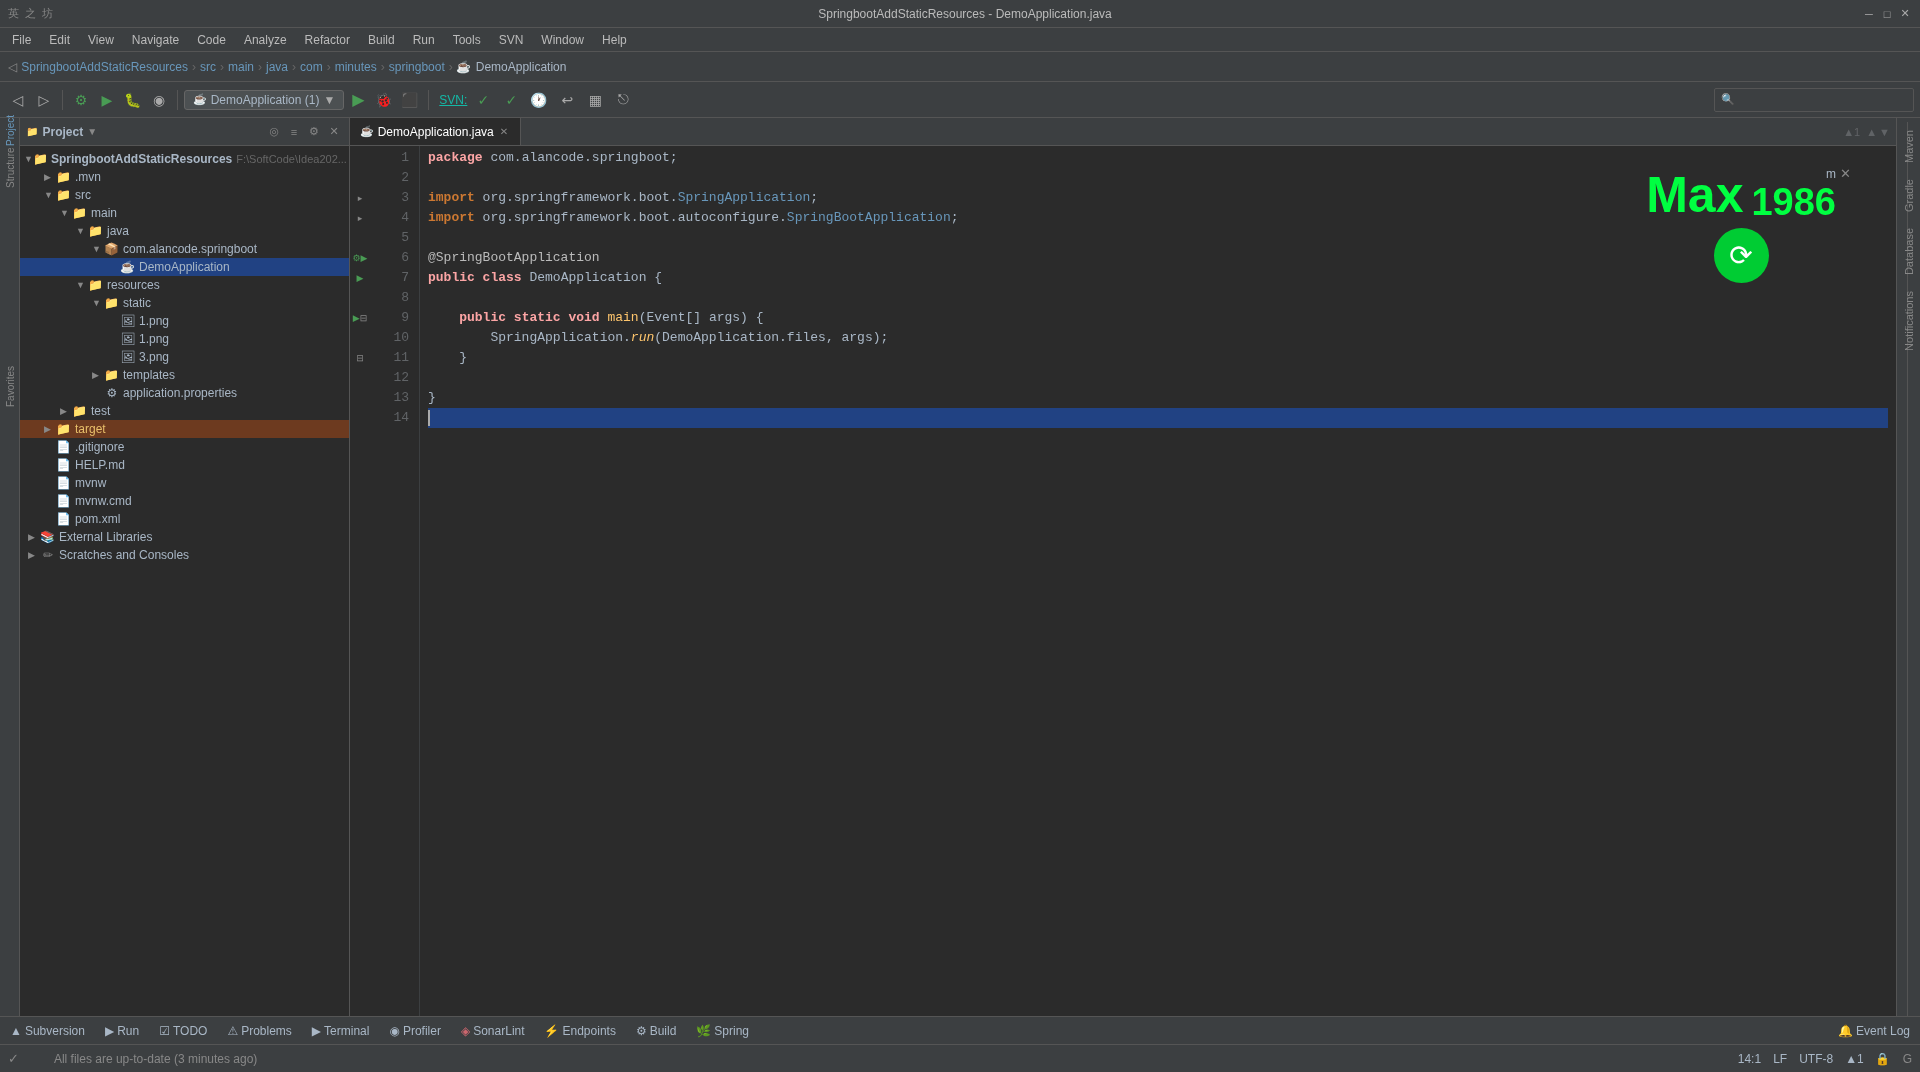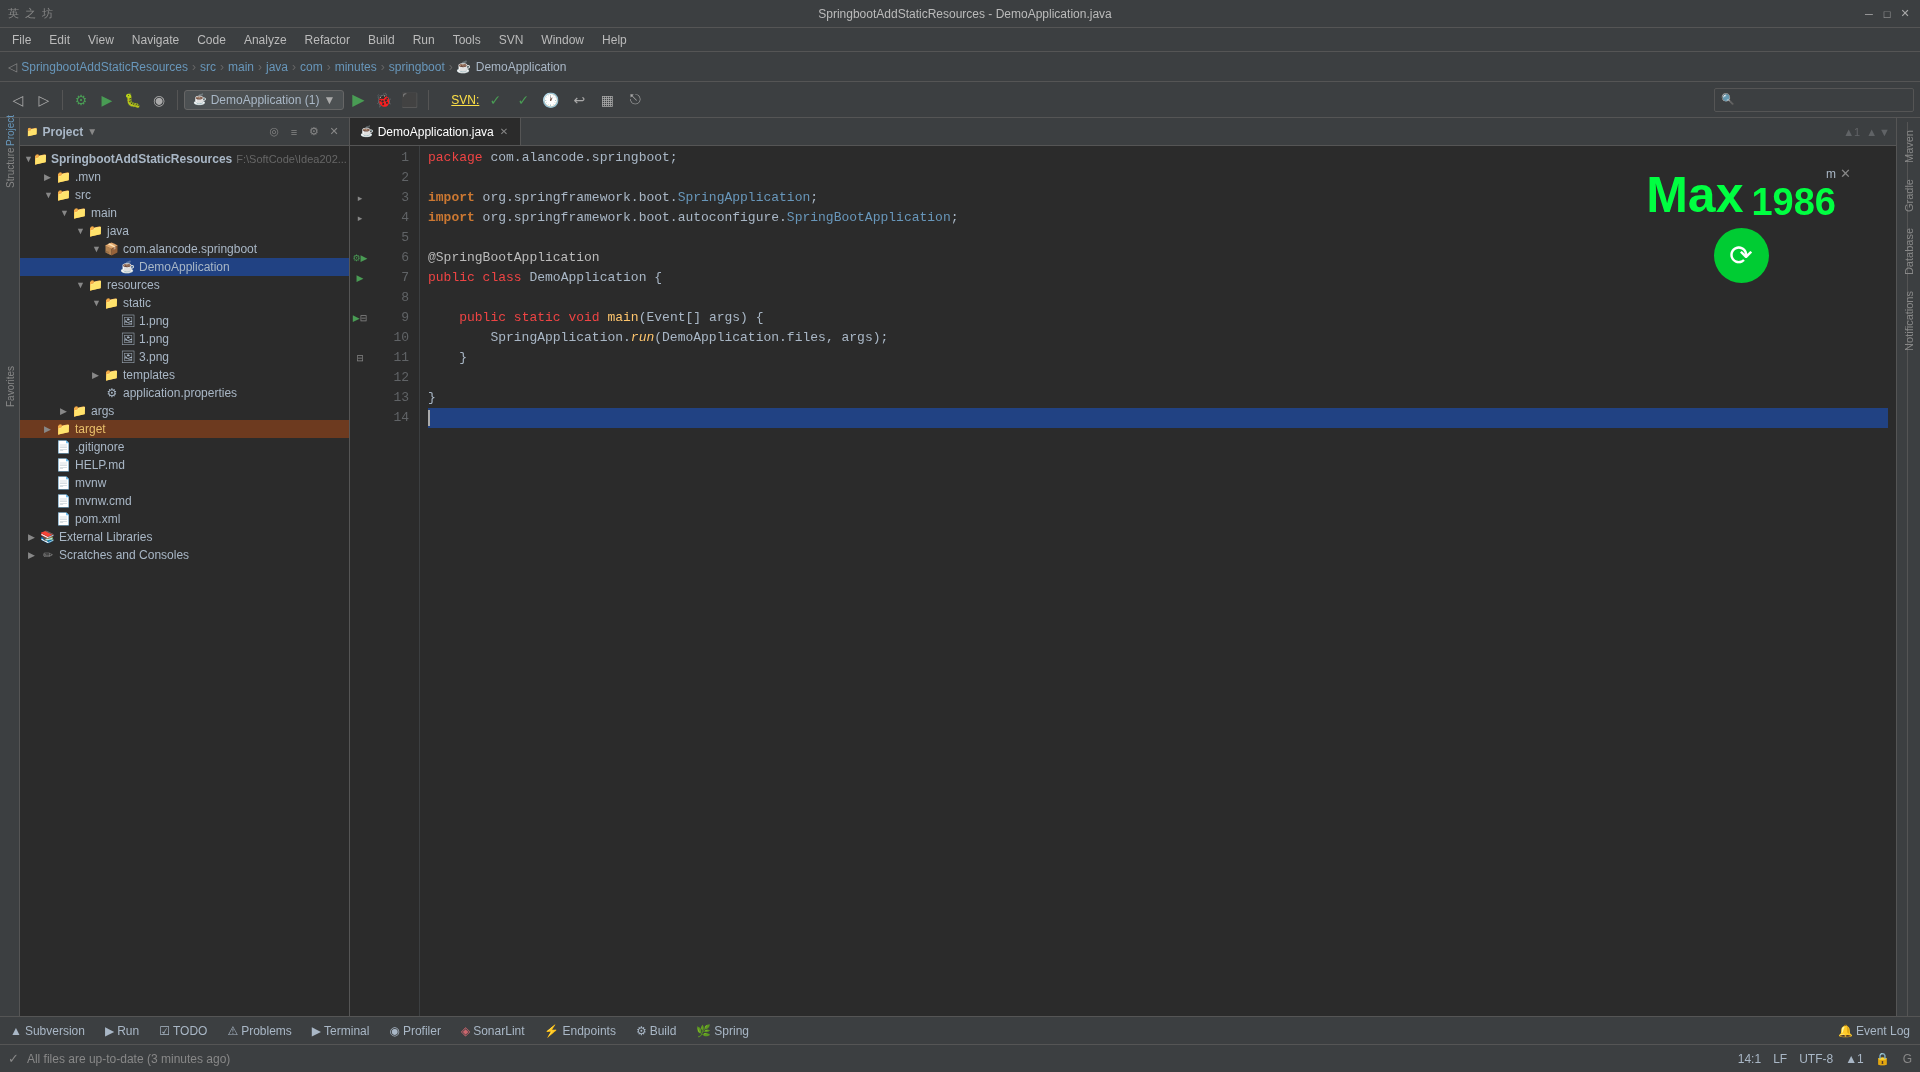--- a/index.html
+++ b/index.html
@@ -62,21 +62,21 @@
       border: 1px solid #666;
       border-radius: 3px;
       padding: 2px 8px;
       color: #a9b7c6;
       font-size: 12px;
       display: flex;
       align-items: center;
       gap: 4px;
       cursor: pointer;
     }
-    .svn-label { color: #fde047; font-size: 12px; margin-left: 16px; text-decoration: underline; }
+    .svn-label { color: #14b8a6; font-size: 12px; margin-left: 4px; text-decoration: underline; }
 
     
     #main-layout {
       display: flex;
       height: calc(1072px - 28px - 24px - 30px - 36px - 28px - 28px);
     }
 
     
     #left-icons {
       width: 20px;
@@ -171,21 +171,21 @@
       flex: 1;
       font-family: 'Courier New', monospace;
       font-size: 13px;
       line-height: 20px;
       padding: 2px 8px;
       overflow: auto;
       background: #2b2b2b;
     }
     .code-line { display: flex; align-items: center; min-height: 20px; white-space: pre; }
     .code-line.active-line { background: #214283; }
-    .kw { color: #ef4444; font-weight: normal; }
+    .kw { color: #fca5a5; font-weight: bold; }
     .import-kw { color: #cc7832; font-weight: bold; }
 
     
     #right-icons {
       width: 24px;
       background: #3c3f41;
       border-left: 1px solid #555;
       display: flex;
       flex-direction: column;
       align-items: center;
@@ -215,21 +215,21 @@
 
     #status-bar {
       height: 28px;
       background: #3c3f41;
       border-top: 1px solid #555;
       display: flex;
       align-items: center;
       padding: 0 8px;
       gap: 8px;
     }
-    .status-text { color: #888; font-size: 12px; }
+    .status-text { color: #888; font-size: 12px; margin-left: 27px; }
     .status-right { margin-left: auto; display: flex; align-items: center; gap: 12px; }
     .status-badge { color: #a9b7c6; font-size: 12px; }
 
     
     #max-popup {
       position: absolute;
       top: 80px;
       right: 80px;
       background: transparent;
       z-index: 100;
@@ -469,21 +469,21 @@
         <span class="tree-indent" style="width:68px;"></span>
         <span class="tree-arrow" style="visibility:hidden;">▶</span>
         <span class="tree-icon" style="color:#a9b7c6;">⚙</span>
         <span>application.properties</span>
       </div>
 
       <div class="tree-item">
         <span class="tree-indent" style="width:36px;"></span>
         <span class="tree-arrow">▶</span>
         <span class="tree-icon" style="color:#499c54;">📁</span>
-        <span>args</span>
+        <span>test</span>
       </div>
 
       <div class="tree-item highlighted">
         <span class="tree-indent" style="width:20px;"></span>
         <span class="tree-arrow">▶</span>
         <span class="tree-icon" style="color:#cc7832;">📁</span>
         <span style="color:#e8bf6a;">target</span>
       </div>
 
       <div class="tree-item">

